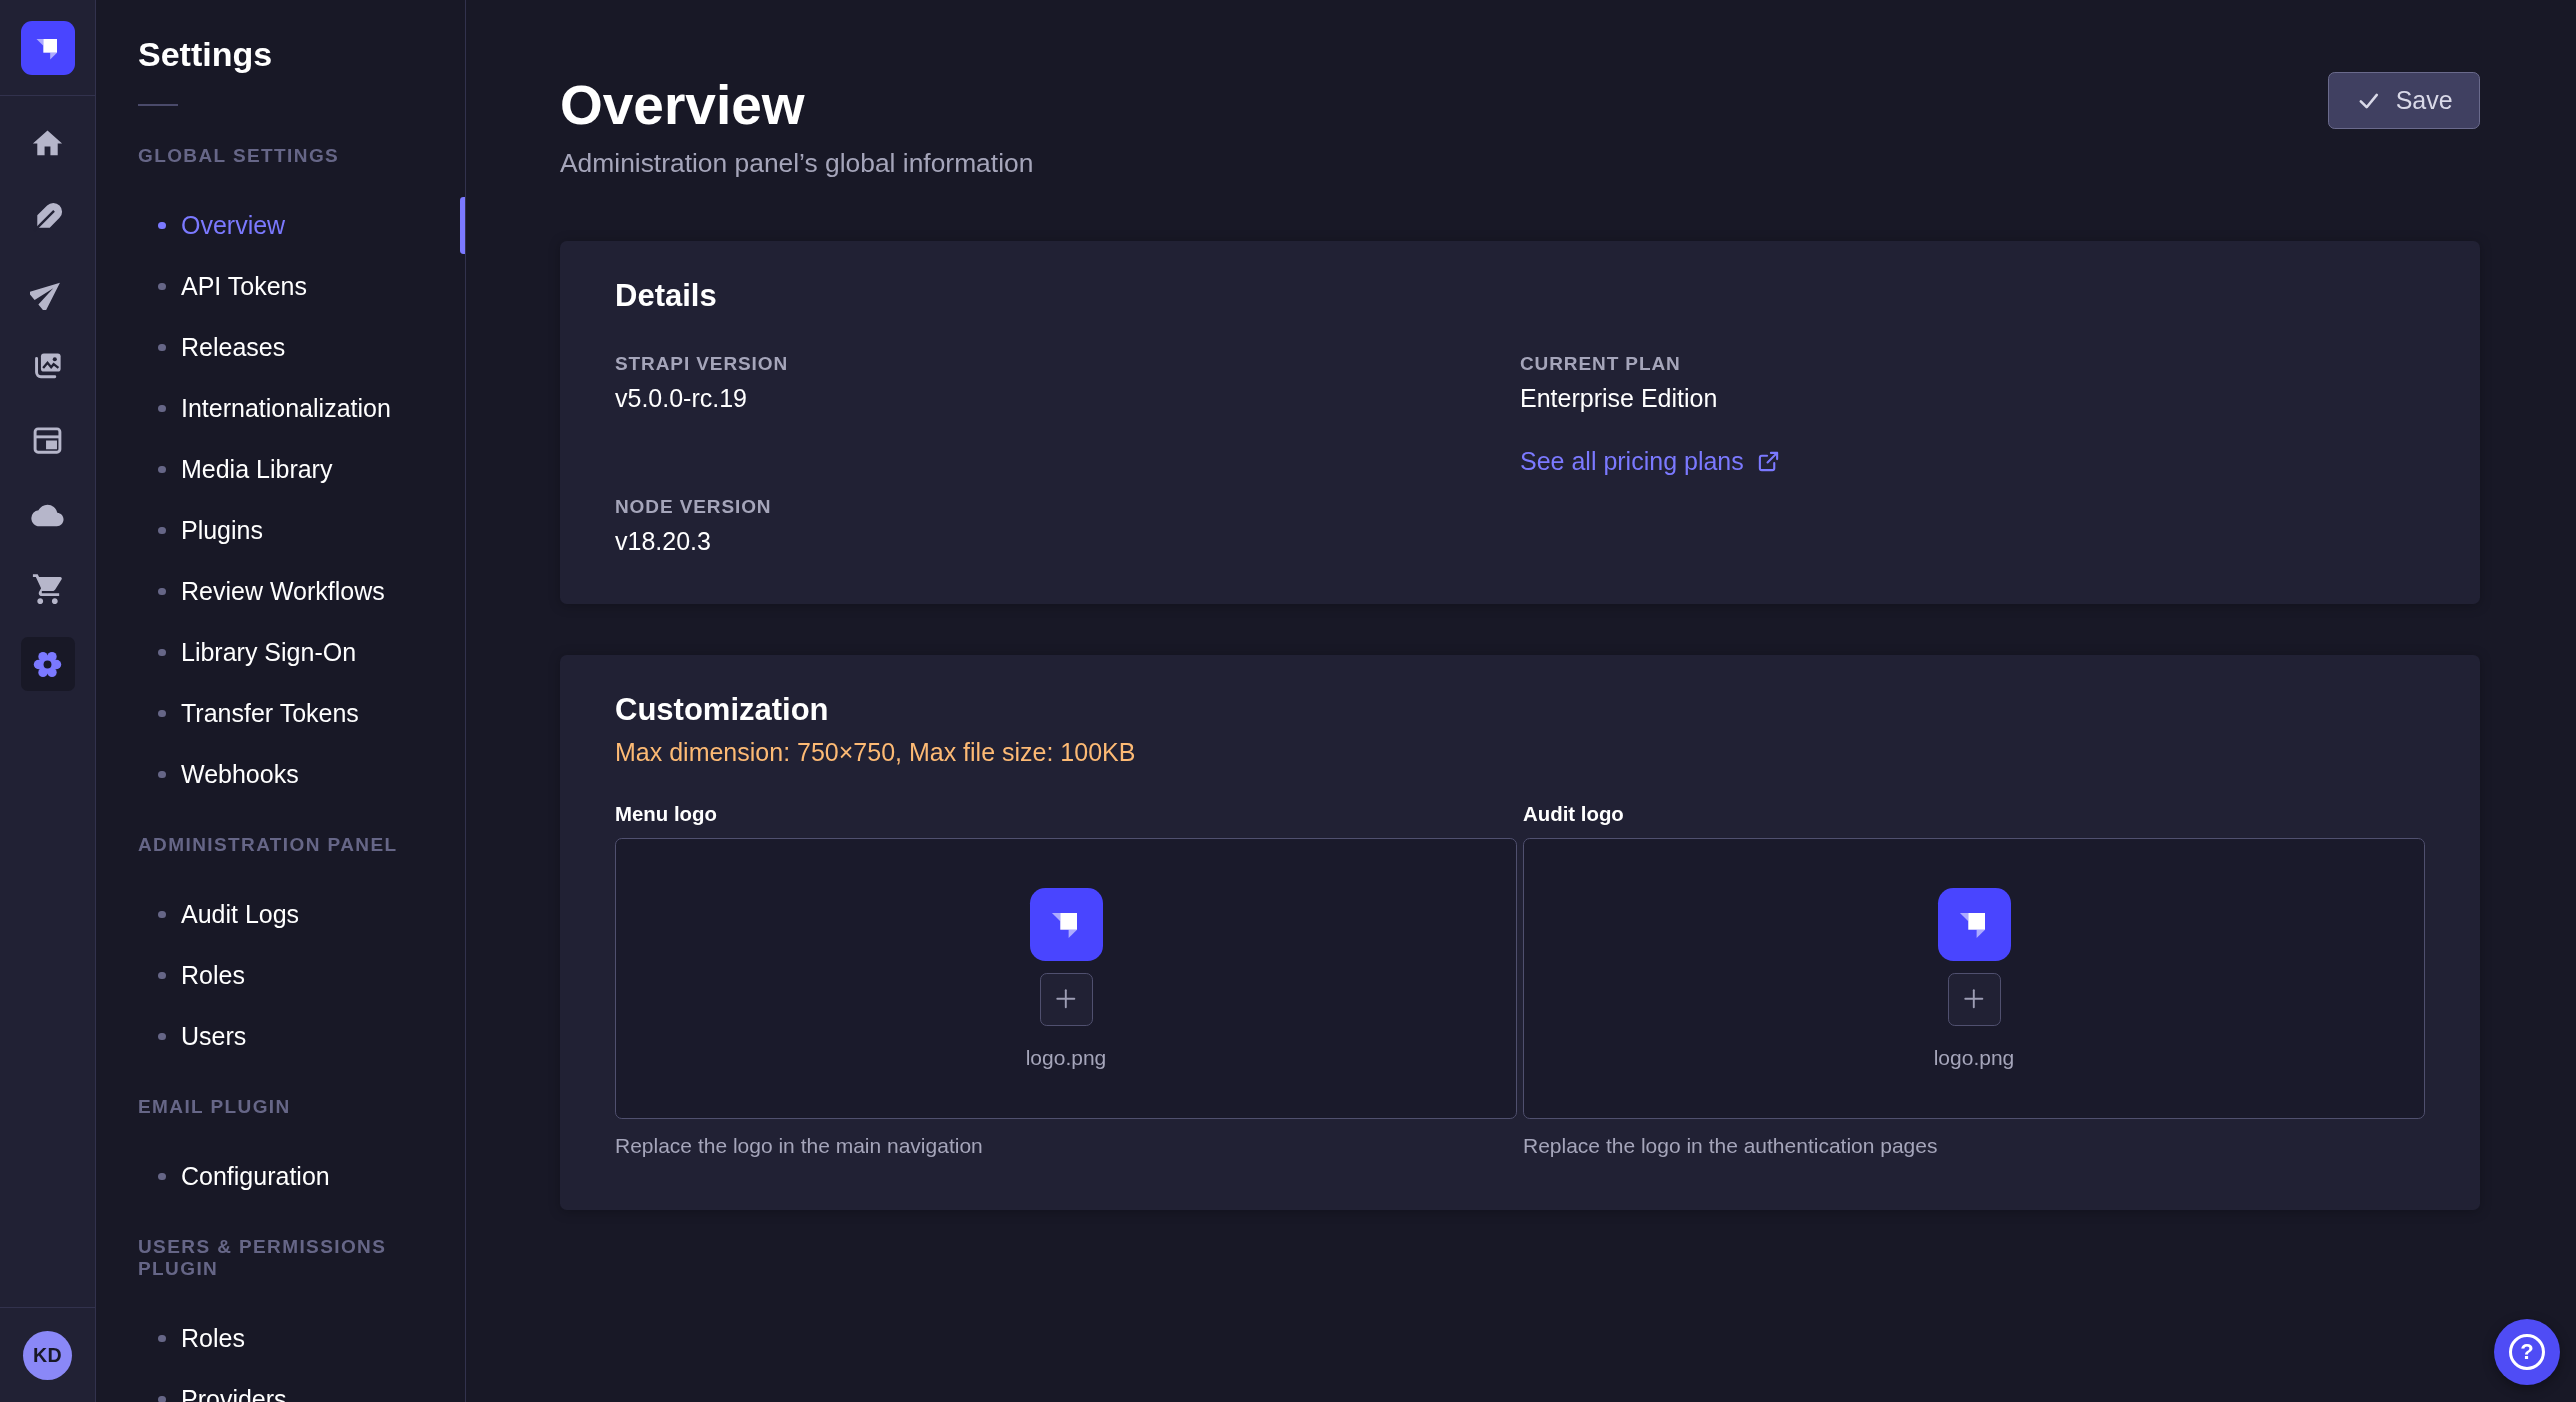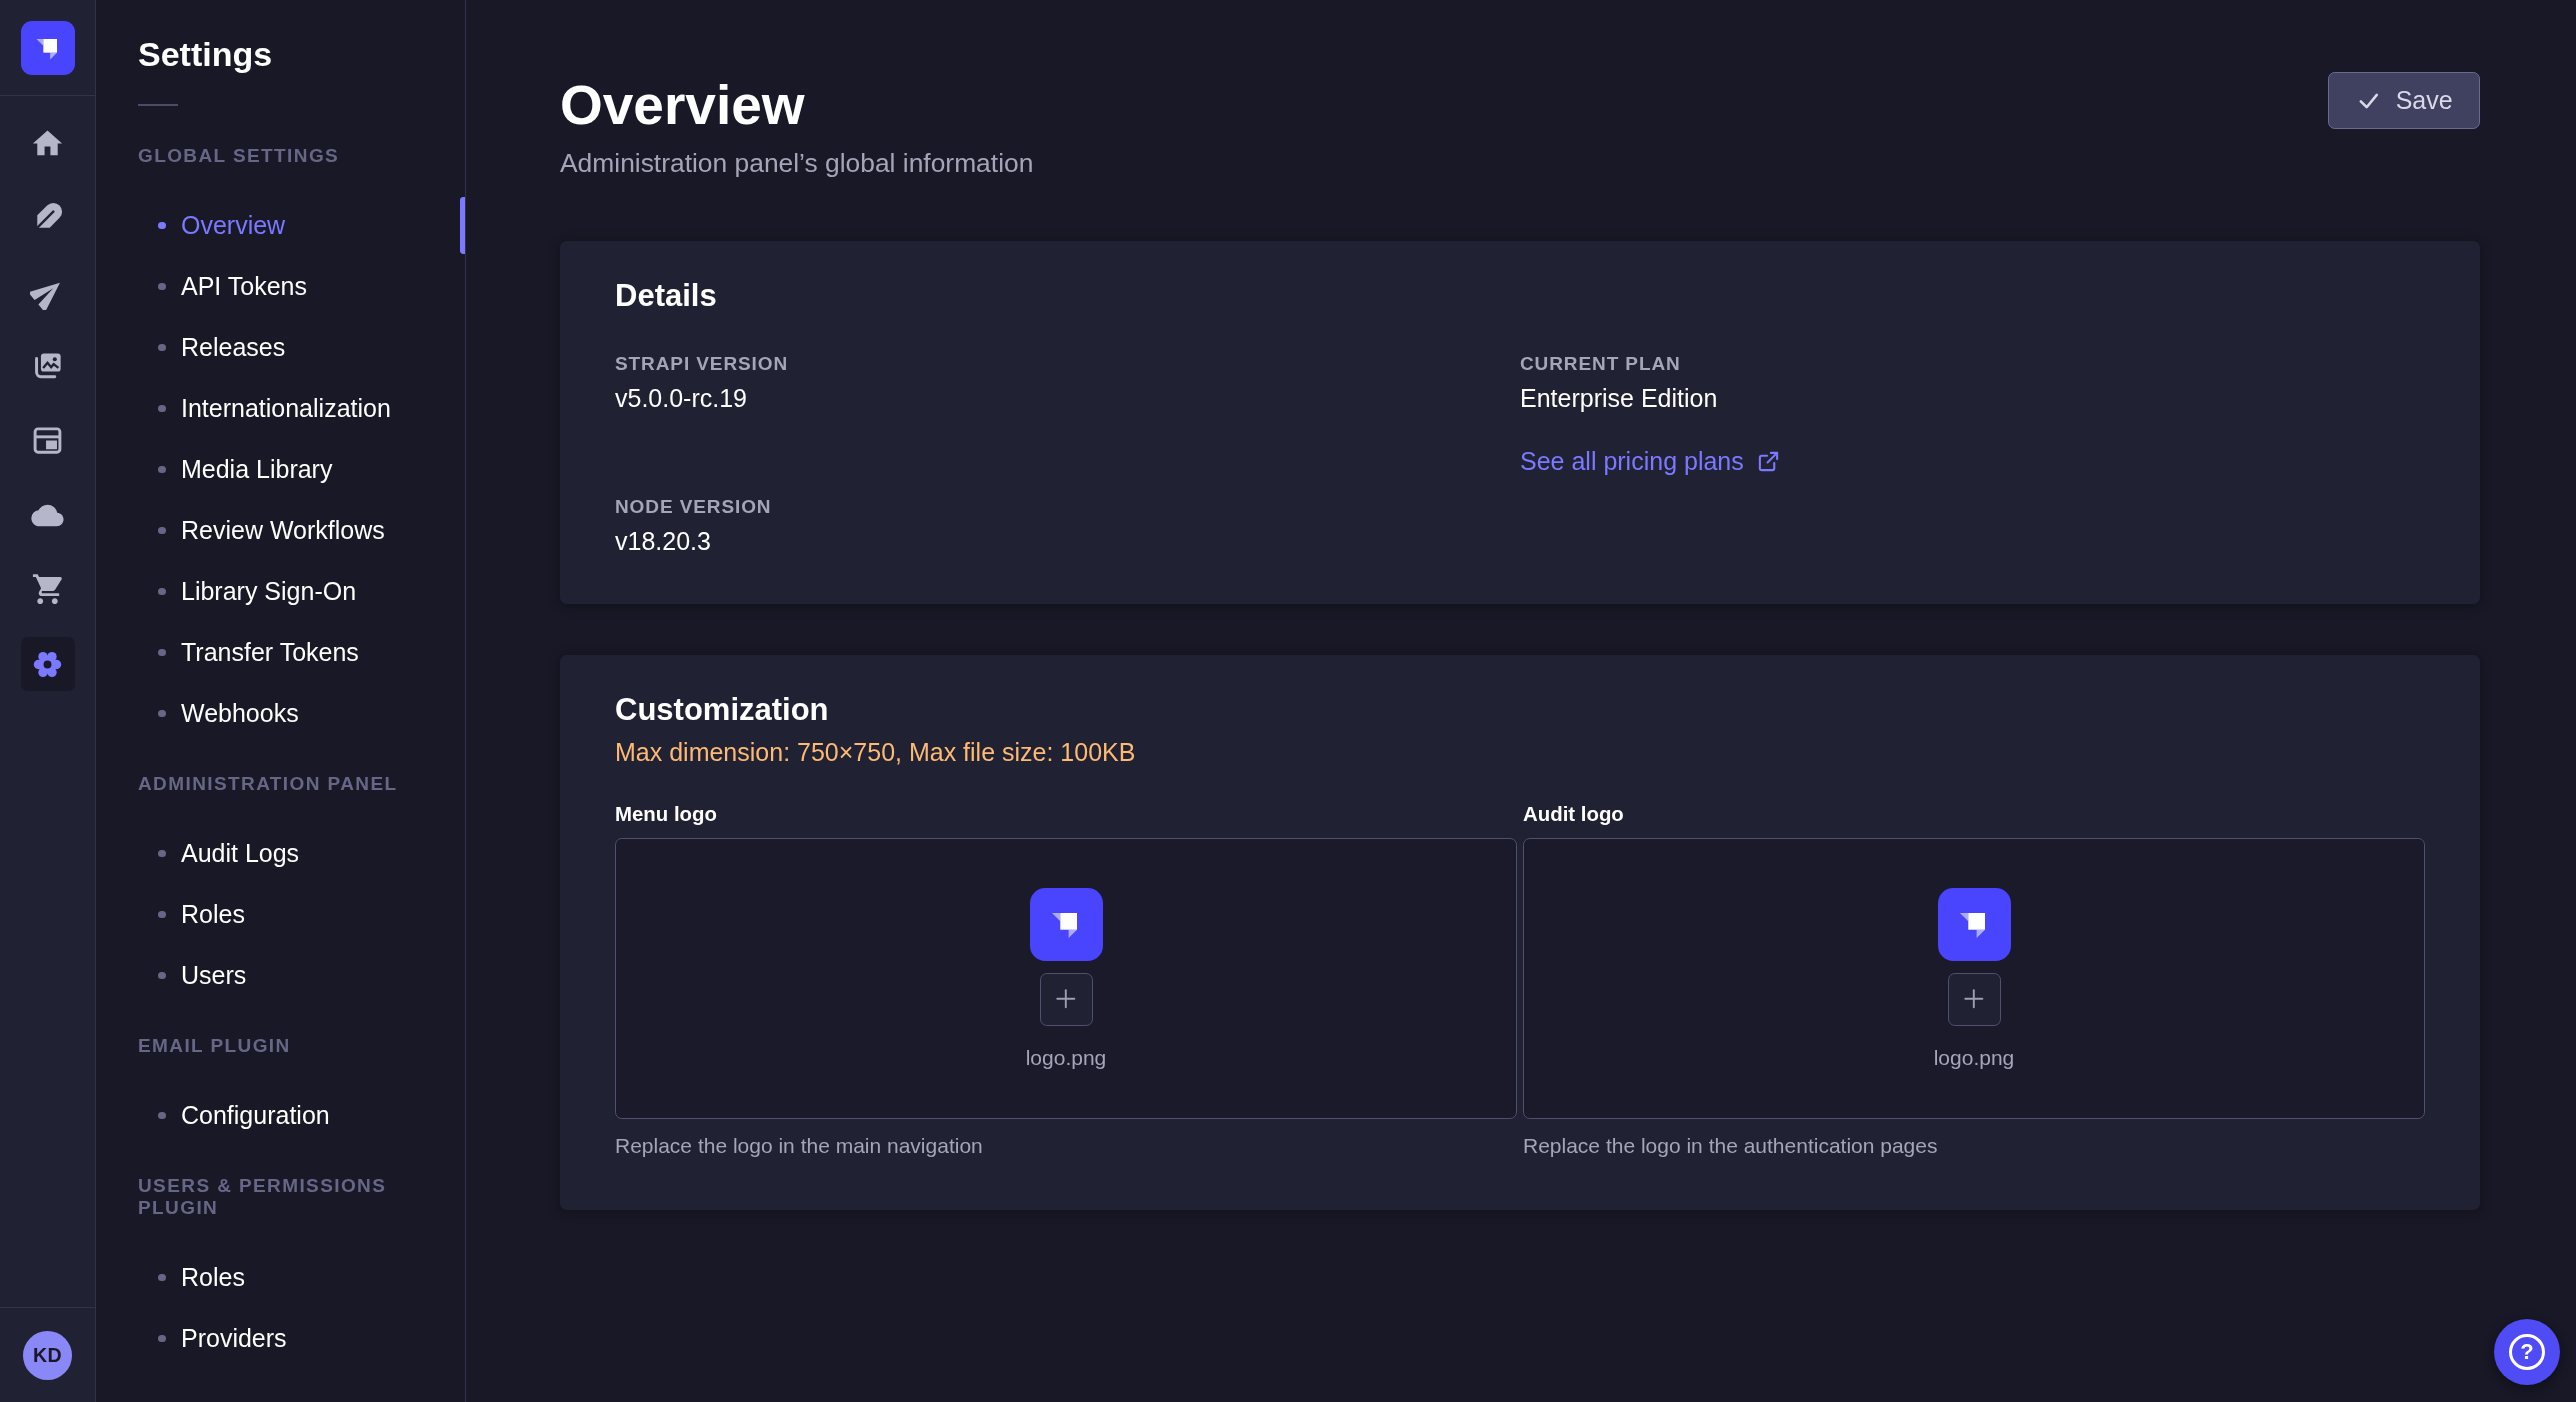--- a/index.html
+++ b/index.html
@@ -204,20 +204,24 @@
       <li class="sn-item">
         <span class="bullet"></span>
         <span>Internationalization</span>
       </li>
       <li class="sn-item">
         <span class="bullet"></span>
         <span>Media Library</span>
       </li>
       <li class="sn-item">
         <span class="bullet"></span>
+        <span>Plugins</span>
+      </li>
+      <li class="sn-item">
+        <span class="bullet"></span>
         <span>Review Workflows</span>
       </li>
       <li class="sn-item">
         <span class="bullet"></span>
         <span>Library Sign-On</span>
       </li>
       <li class="sn-item">
         <span class="bullet"></span>
         <span>Transfer Tokens</span>
       </li>

